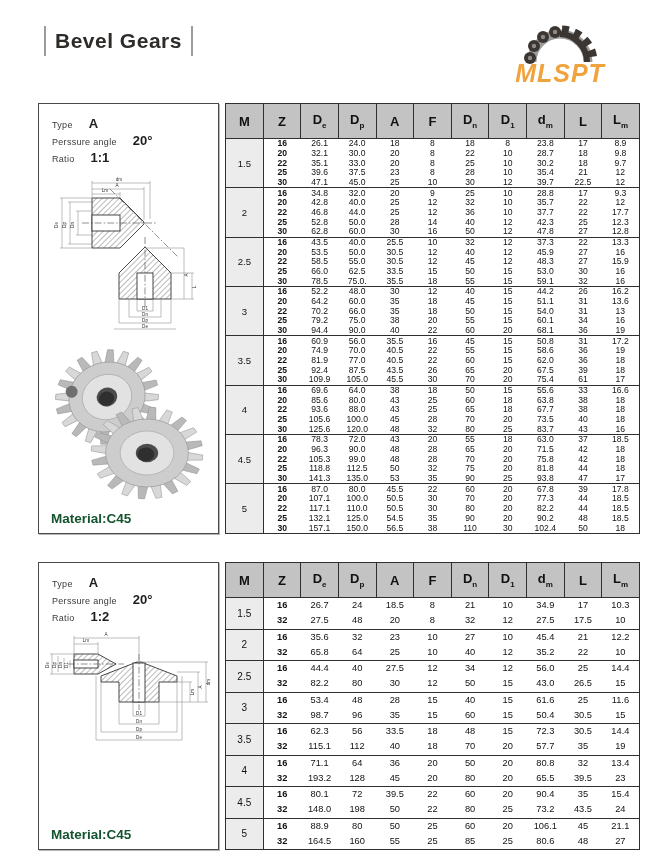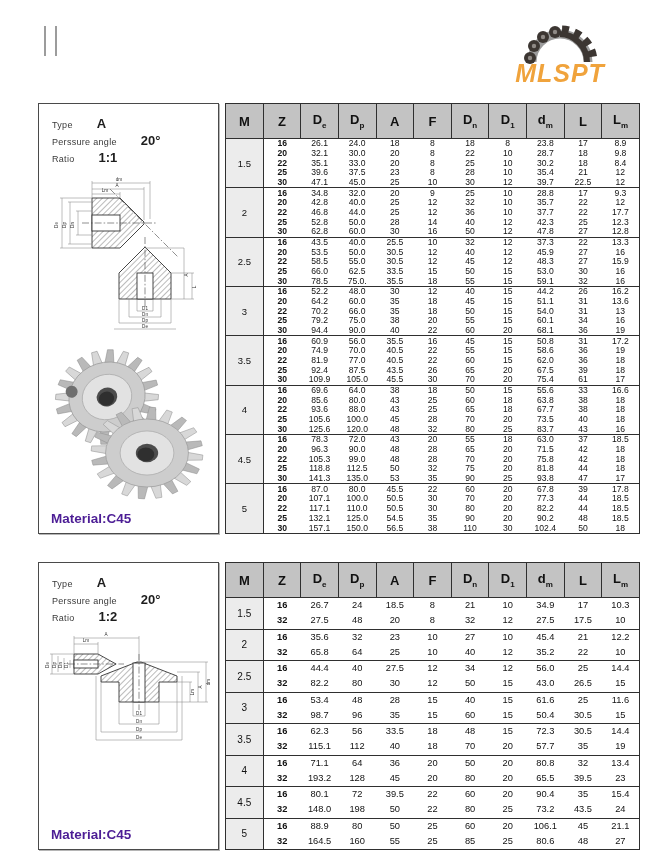--- a/index.html
+++ b/index.html
@@ -11,24 +11,24 @@
   .title-block{position:absolute;left:44px;top:26px;display:flex;align-items:center;gap:9px;}
   .title-rule{width:2px;height:30px;background:#9c9c9c;}
   .page-title{font-size:21px;font-weight:bold;color:#2e2b29;letter-spacing:.5px;}
   .logo{position:absolute;left:500px;top:20px;width:120px;height:66px;}
   
   .panel{position:absolute;left:38px;width:181px;border:1px solid #4a4a4a;
          box-shadow:1px 1px 0 #b5b5b5;background:#fff;box-sizing:border-box;}
   #panel1{top:103px;height:431px;}
   #panel2{top:562px;height:288px;}
   .spec{padding:12px 0 0 13px;line-height:15px;}
-  .spec-row{display:flex;align-items:baseline;gap:24px;}
+  .spec-row{display:flex;align-items:baseline;gap:16px;}
   .spec-label{font-size:9px;color:#3a3a3a;letter-spacing:.3px;}
   .spec-value{font-size:13px;font-weight:bold;color:#1d1d1d;}
-  .material{position:absolute;left:12px;bottom:7px;font-size:13.5px;font-weight:bold;color:#4c1d95;}
+  .material{position:absolute;left:12px;bottom:7px;font-size:13.5px;font-weight:bold;color:#14532d;}
   .drawing{display:block;margin:4px auto 0 auto;}
   
   .table-wrap{position:absolute;left:225px;width:415px;}
   #twrap1{top:103px;height:431px;}
   #twrap2{top:562px;height:288px;}
   table.gear-table{width:100%;height:100%;border-collapse:collapse;table-layout:fixed;}
   table.gear-table th{
     background:#c3c3c3;border:1.4px solid #2f2f2f;font-size:13px;font-weight:bold;
     height:34px;color:#111;padding:0;text-align:center;
   }
@@ -42,20 +42,21 @@
   td.mcell{background:#ececec;border-right:1.4px solid #2f2f2f;font-size:9.5px !important;margin-top:25px;}
   #twrap2 td.mcell{font-size:10px !important;}
   tr.grp-first td{border-top:1.3px solid #2f2f2f;}
   td.zcol{font-weight:bold;}
 </style>
 </head>
 <body>
 
 <div class="title-block">
   <div class="title-rule"></div>
+  <div class="page-title">Bevel Gears</div>
   <div class="title-rule"></div>
 </div>
 
 <svg class="logo" viewBox="0 0 120 66">
   <g>
 
     <path d="M 32 42 A 28 28 0 0 1 88 42" fill="none" stroke="#9C9C9C" stroke-width="9"></path>
 
     <path d="M 62 11 A 31 31 0 0 1 92 42" fill="none" stroke="#3C3632" stroke-width="11" stroke-dasharray="6.5 5.5"></path>
     <path d="M 60 14 A 28 28 0 0 1 87 42" fill="none" stroke="#3C3632" stroke-width="6"></path>
@@ -267,21 +268,21 @@
         <tr>
           <td class="zcol">22</td>
           <td>35.1</td>
           <td>33.0</td>
           <td>20</td>
           <td>8</td>
           <td>25</td>
           <td>10</td>
           <td>30.2</td>
           <td>18</td>
-          <td>8.4</td>
+          <td>9.7</td>
         </tr>
         <tr>
           <td class="zcol">25</td>
           <td>39.6</td>
           <td>37.5</td>
           <td>23</td>
           <td>8</td>
           <td>28</td>
           <td>10</td>
           <td>35.4</td>

